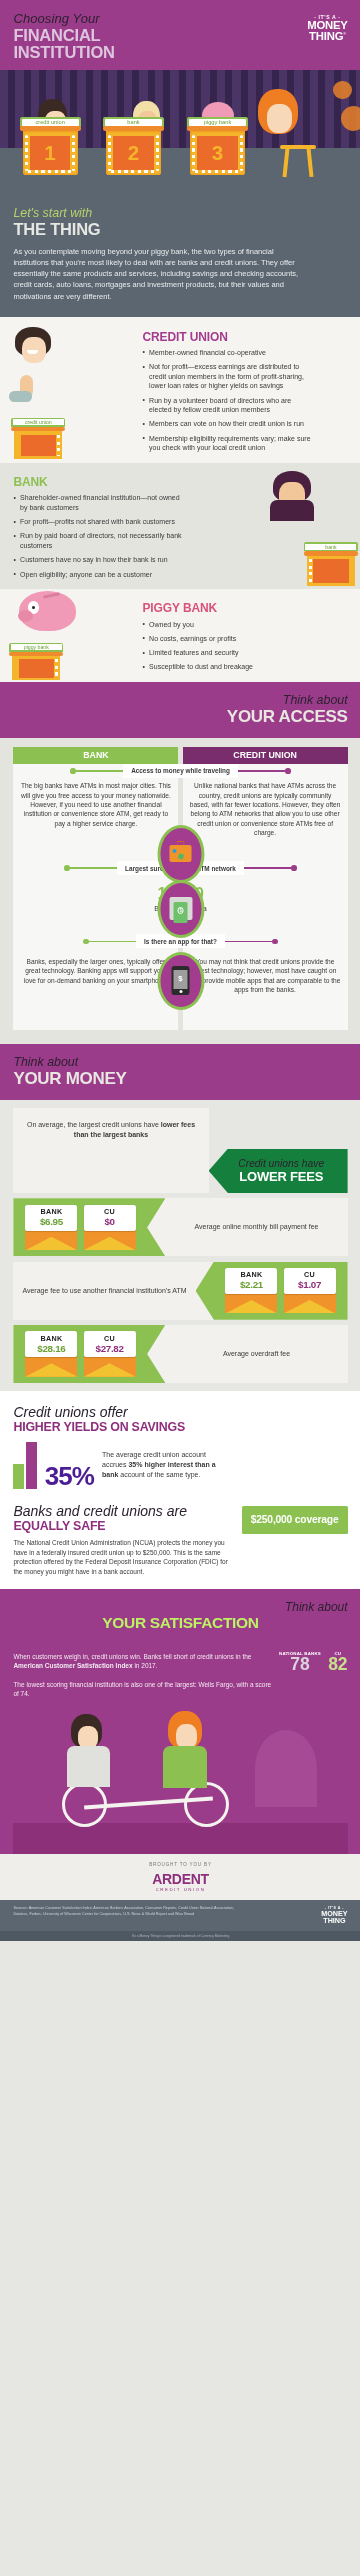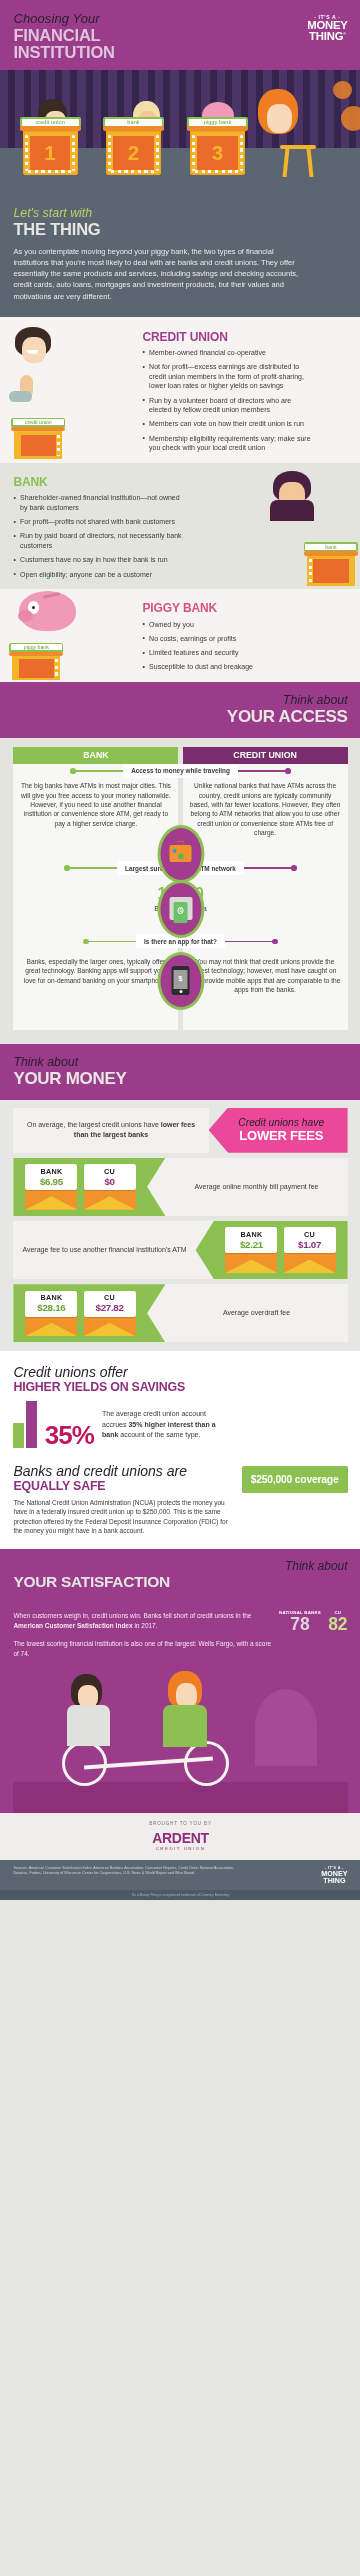--- a/index.html
+++ b/index.html
@@ -85,22 +85,22 @@
      border-radius:50%; background:#a33c8f; border:3.6px solid #8cc152; z-index:4;
      display:flex; align-items:center; justify-content:center; }
   .big-stat { font-size:16px; font-weight:bold; letter-spacing:-0.5px; }
   .stat-cap { font-size:7.2px; margin-top:1px;}
 
   
   .money-intro { background:#e6e7e2; padding:7.2px 13.4px 0; }
   .fee-intro { display:flex; align-items:stretch; }
   .fee-intro .txt { flex:1; background:#f2f1ee; padding:12.4px 9.3px; font-size:7px; line-height:1.45; text-align:center;}
   .fee-intro .txt b{font-weight:bold;}
-  .chev { background:#ec4899; color:#fff; padding:9.3px 11.3px 9.3px 17.5px; width:139px;
-     clip-path:polygon(14% 0, 100% 0, 100% 100%, 14% 100%, 0 50%); text-align:center;}
+  .chev { background:#15803d; color:#fff; padding:9.3px 11.3px 9.3px 17.5px; width:139px;
+     clip-path:polygon(14% 0, 100% 0, 100% 100%, 14% 100%, 0 50%); text-align:center;margin-top:41px;}
   .chev .script{ font-style:italic; font-size:10.3px; color:#2b2130; }
   .chev .big { font-size:13px; font-weight:bold; letter-spacing:-0.2px;}
   .feerow { display:flex; align-items:stretch; margin-top:5.2px; background:#f2f1ee; }
   .feerow .label { flex:1; display:flex; align-items:center; justify-content:center;
      font-size:7px; line-height:1.4; text-align:center; padding:5.2px;}
   .feebox { width:152px; background:#8cc152; padding:6.2px 5.2px; display:flex; gap:6.2px; justify-content:center;}
   .feebox.left { clip-path:polygon(0 0, 100% 0, 88% 50%, 100% 100%, 0 100%); padding-right:23px;}
   .feebox.right{ clip-path:polygon(12% 0, 100% 0, 100% 100%, 12% 100%, 0 50%); padding-left:23px;}
   .env { width:52px; position:relative; }
   .env .card { background:#fff; border-radius:2.1px; padding:2.6px 2.1px 3.6px; text-align:center; position:relative; z-index:2;
@@ -114,35 +114,35 @@
 
   
   .white { background:#fff; padding:13.4px; }
   .white .script { font-style:italic; font-size:14px; color:#2b2130;}
   .white h3.kick { font-size:12.4px; font-weight:bold; color:#8e2f7d; letter-spacing:-0.2px; margin-bottom:7.2px;}
   .yield-row { display:flex; align-items:flex-end; gap:8.2px; }
   .bars { display:flex; align-items:flex-end; gap:2.6px; height:47px; }
   .bars i { display:block; width:10.3px; }
   .bars .b1 { height:25px; background:#8cc152; }
   .bars .b2 { height:47px; background:#9b3c8a; }
-  .pct { font-size:26px; font-weight:bold; color:#be185d; letter-spacing:-1px; line-height:1;}
+  .pct { font-size:26px; font-weight:bold; color:#4c1d95; letter-spacing:-1px; line-height:1;}
   .yield-note { font-size:7px; line-height:1.45; max-width:124px; align-self:center;}
   .yield-note b { font-weight:bold; }
 
   
   .safe-row { display:flex; gap:9.3px; align-items:flex-start; }
   .safe-left { flex:1; }
   .safe-left p { font-size:6.5px; line-height:1.45; margin-top:5.2px; }
   .coverage { width:106px; background:#8cc152; color:#fff; text-align:center;
      padding:8.2px 4.1px; border-radius:1.5px; font-size:10.3px; font-weight:bold; letter-spacing:-0.2px; margin-top:3.1px;}
 
   
   .sat { background:#9b3c8a; padding:10.3px 13.4px 0; }
   .sat .script { font-style:italic; font-size:12px; color:#2b2130; display:block; text-align:right;}
-  .sat h2 { font-size:15.5px; font-weight:bold; color:#e5e5e5; text-align:left; letter-spacing:-0.3px;}
+  .sat h2 { font-size:15.5px; font-weight:bold; color:#bef264; text-align:center; letter-spacing:-0.3px;}
   .sat-body { display:flex; gap:7.2px; margin-top:20px; color:#f3e8f1; align-items:flex-start;}
   .sat-body p { font-size:6.5px; line-height:1.45; flex:1; }
   .scores { display:flex; gap:7.2px; }
   .score { text-align:center; }
   .score .cap { font-size:4.4px; font-weight:bold; letter-spacing:0.2px; line-height:1.1; color:#fff;}
   .score .num { font-size:17.5px; font-weight:bold; line-height:1; }
   .score .num.b { color:#dcd3db; } .score .num.c { color:#c8e08a; }
   .sat-illus { position:relative; height:155px; background:#9b3c8a; overflow:hidden;}
   .bike-ground { position:absolute; bottom:0; left:0; right:0; height:31px; background:#8b3079;}
 

